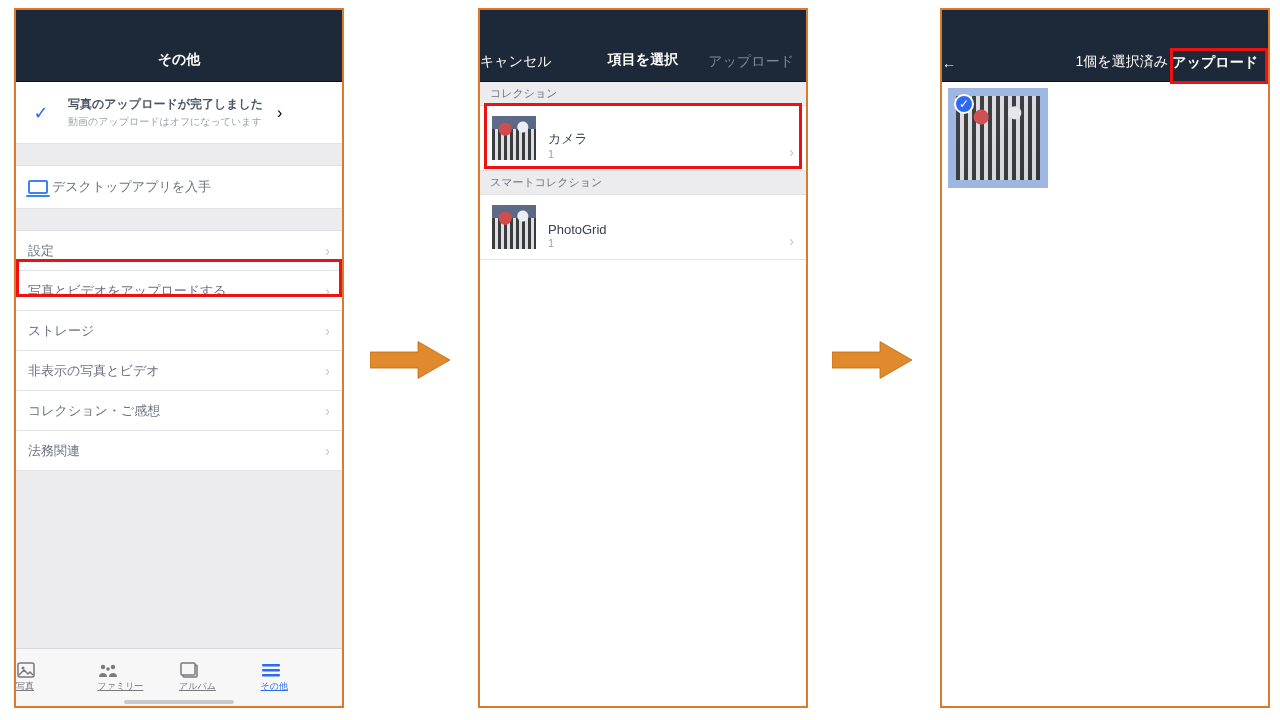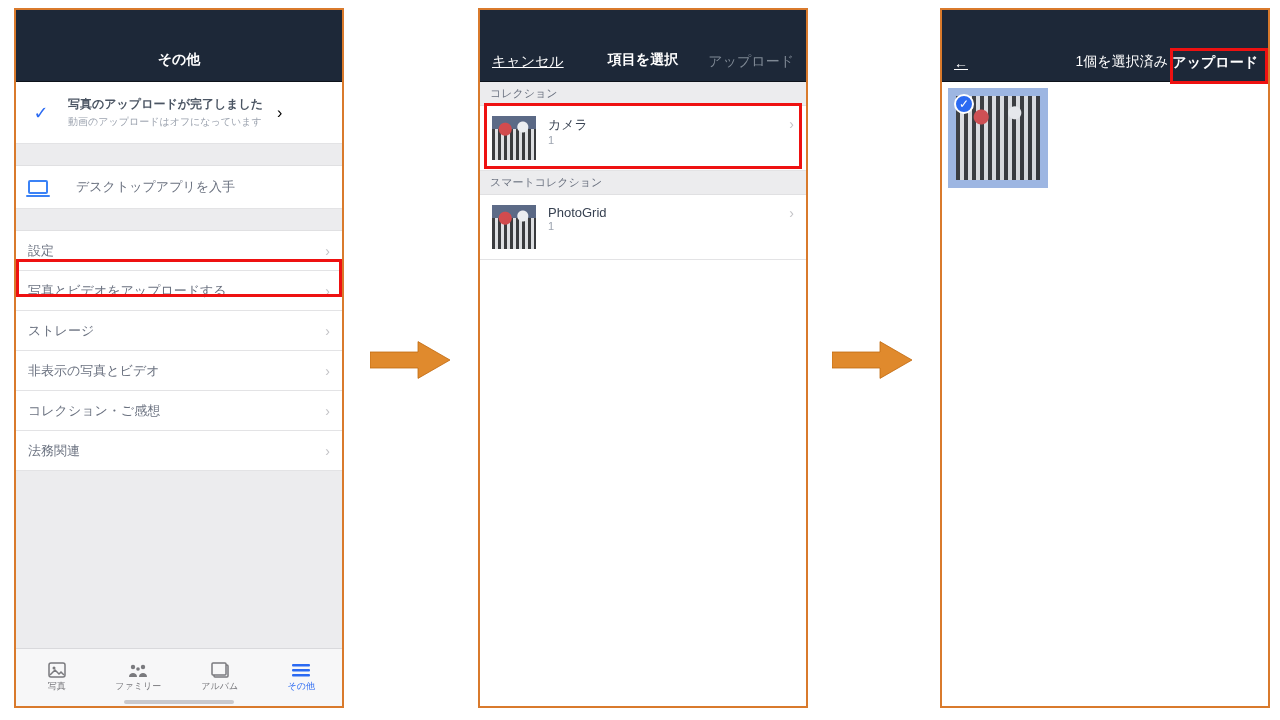--- a/index.html
+++ b/index.html
@@ -17,53 +17,53 @@
     position: absolute; top: 340px; width: 80px; height: 40px;
   }
   #arrow1 { left: 370px; }
   #arrow2 { left: 832px; }
   .arrow svg { width: 100%; height: 100%; }
 
   
   .hdr { background: #1d2838; color: #fff; height: 72px; display:flex; align-items:flex-end; justify-content:center; position:relative; border-bottom:1px solid #0d131b;}
   .hdr .title { font-size: 14px; font-weight:600; padding-bottom:12px; color:#fff;}
   .hdr .left, .hdr .right { position:absolute; bottom:10px; font-size:14px;}
-  .hdr .left { left:12px;text-decoration:underline;}
+  .hdr .left { left:0;}
   .hdr .right { right:12px;}
   .hdr .disabled { color:#7e8894;}
   .hdr .link { color:#fff;}
 
   
   .cell { background:#fff; border-bottom:1px solid #e3e3e5; display:flex; align-items:center; padding:6px 12px; position:relative; min-height:40px;}
   .cell .chev { position:absolute; right:12px; color:#c3c3c7; font-size:14px;}
   .cell .label { color:#6b7280; font-size:13px;}
   .upload-status { display:flex; align-items:center; gap:14px; padding:14px 12px; background:#fff; border-bottom:1px solid #e3e3e5;}
   .upload-status .check { color:#2b6af2; font-size:18px; width:26px; text-align:center;}
   .upload-status .texts .t1 { font-size:12px; color:#4b5563; font-weight:600;}
   .upload-status .texts .t2 { font-size:10px; color:#9ca3af; margin-top:2px;}
   .gap { height:22px; background:#ececee; border-bottom:1px solid #e0e0e2;}
-  .desktop-row { display:flex; align-items:center; gap:28px; padding:12px; background:#fff; border-bottom:1px solid #e3e3e5;}
+  .desktop-row { display:flex; align-items:center; gap:4px; padding:12px; background:#fff; border-bottom:1px solid #e3e3e5;}
   .desktop-row .lapicon { width:20px; height:14px; border:2px solid #3b82f6; border-radius:2px; position:relative;}
   .desktop-row .lapicon::after{content:"";position:absolute;left:-4px;right:-4px;bottom:-5px;height:2px;background:#3b82f6;border-radius:1px;}
   .desktop-row .dt { font-size:13px; color:#6b7280;}
 
   .highlight-red { position:absolute; border:3px solid #e11; pointer-events:none;}
 
   
   .tabbar { position:absolute; left:0; right:0; bottom:0; height:58px; background:#f7f7f8; border-top:1px solid #d9d9dc; display:flex;}
-  .tab { flex:1; display:flex; flex-direction:column; align-items:center; justify-content:center; gap:2px; color:#7a7a7e; font-size:9px;}
+  .tab { flex:1; display:flex; flex-direction:column; justify-content:center; gap:2px; color:#7a7a7e; font-size:9px;text-decoration:underline;}
   .tab.active { color:#2b6af2;}
   .tab .ic { width:20px; height:16px; display:flex; align-items:center; justify-content:center;}
   .home-ind { position:absolute; bottom:2px; left:50%; transform:translateX(-50%); width:110px; height:4px; border-radius:3px; background:#c9c9cd;}
   .body-gray { position:absolute; left:0; right:0; bottom:58px; top:72px; background:#ececee;}
   .p1-list { position:absolute; left:0; right:0; top:72px;}
 
   
   .section-hdr { background:#ececee; color:#6b7280; font-size:11px; padding:4px 10px; border-bottom:1px solid #e0e0e2;}
-  .row2 { display:flex; align-items:flex-start; gap:12px; padding:10px 12px; background:#fff; border-bottom:1px solid #e3e3e5; position:relative;}
+  .row2 { display:flex; align-items:flex-end; gap:12px; padding:10px 12px; background:#fff; border-bottom:1px solid #e3e3e5; position:relative;}
   .thumb { width:44px; height:44px; background:linear-gradient(135deg,#b0b6c2,#8d97a7); position:relative; overflow:hidden;}
   .thumb::before{content:"";position:absolute;inset:0;background:
      radial-gradient(circle at 30% 30%, #d33 0 6px, transparent 7px),
      radial-gradient(circle at 70% 25%, #fff 0 5px, transparent 6px),
      linear-gradient(180deg,#4a5a7a 0 30%, transparent 30%),
      repeating-linear-gradient(90deg,#222 0 3px,#eee 3px 6px);
      opacity:.8;}
   .row2 .txts .n { font-size:13px; color:#374151;}
   .row2 .txts .c { font-size:11px; color:#9ca3af;}
   .row2 .chev { position:absolute; right:12px; color:#c3c3c7; font-size:14px;}

